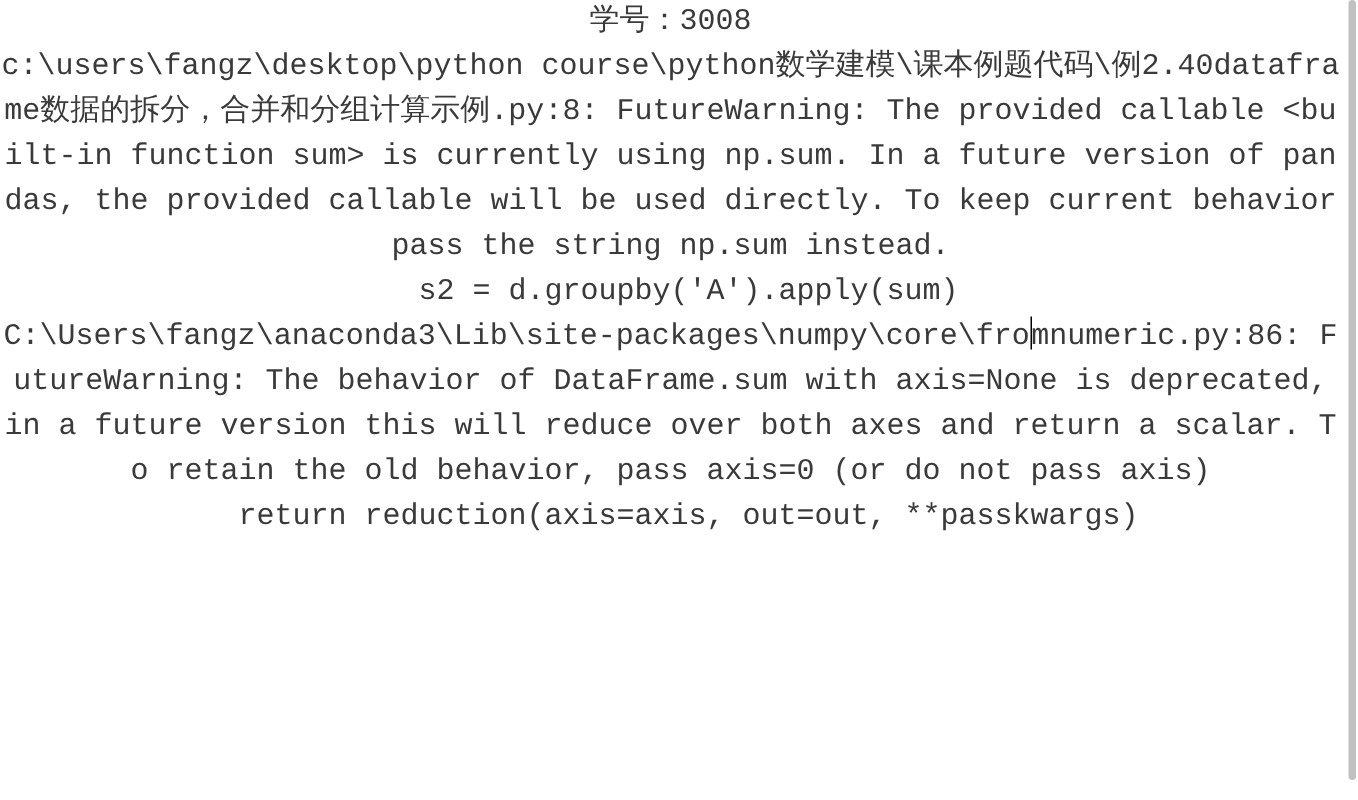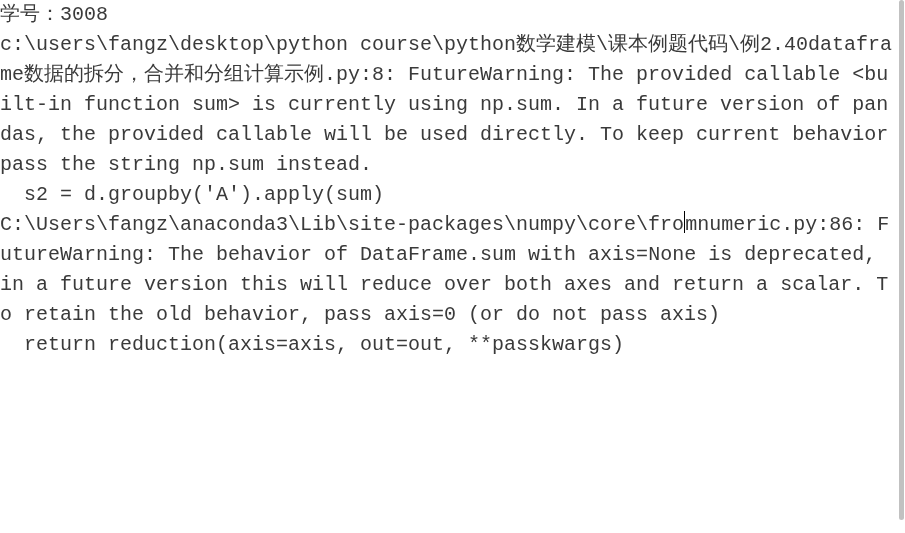--- a/index.html
+++ b/index.html
@@ -21,20 +21,21 @@
     box-sizing: border-box;
   }
   .content {
     box-sizing: border-box;
     width: 894px;
     height: 442px;
     padding: 0 0 0 0;
     white-space: pre-wrap;
     word-break: break-all;
     overflow-y: auto;
+    text-align: center;
   }
   .scrollbar {
     position: absolute;
     top: 0;
     right: 0;
     width: 11px;
     height: 533px;
     background: transparent;
   }
   .scrollbar-thumb {

